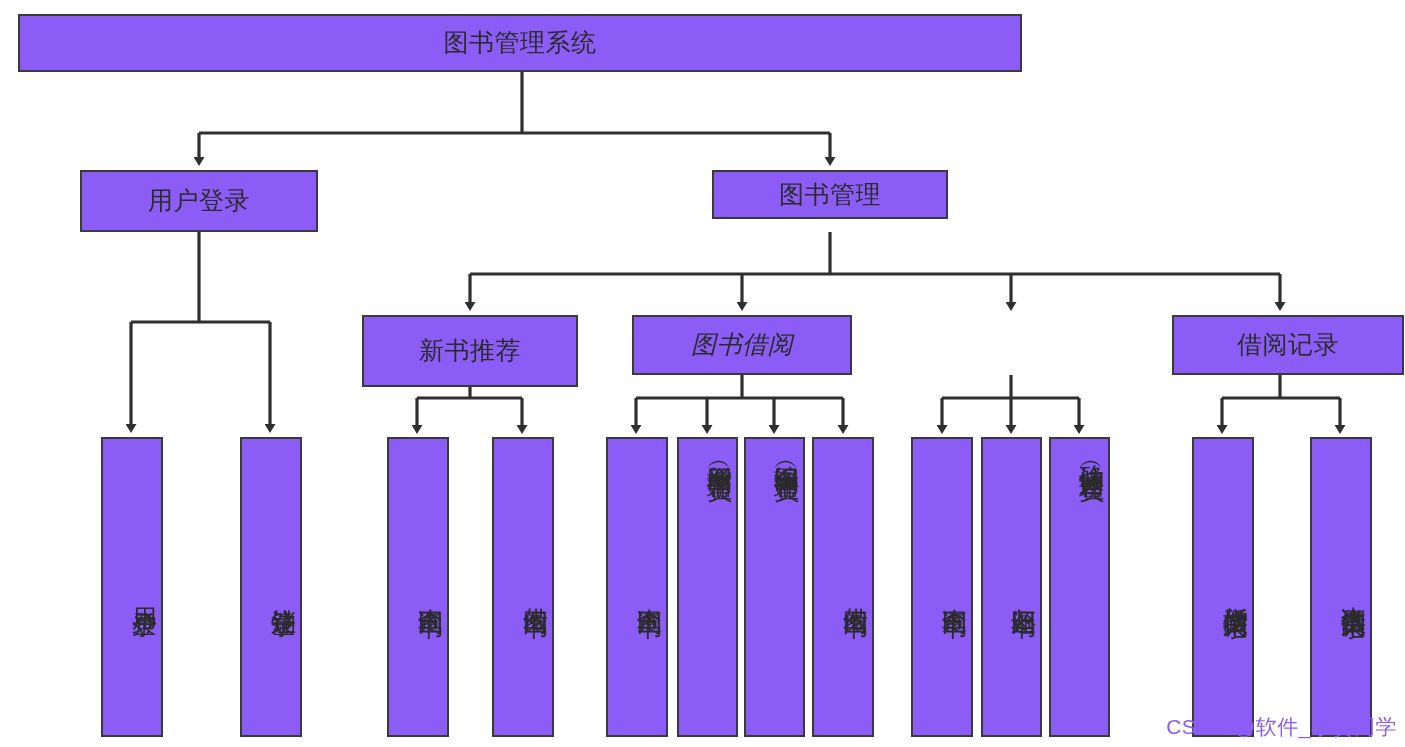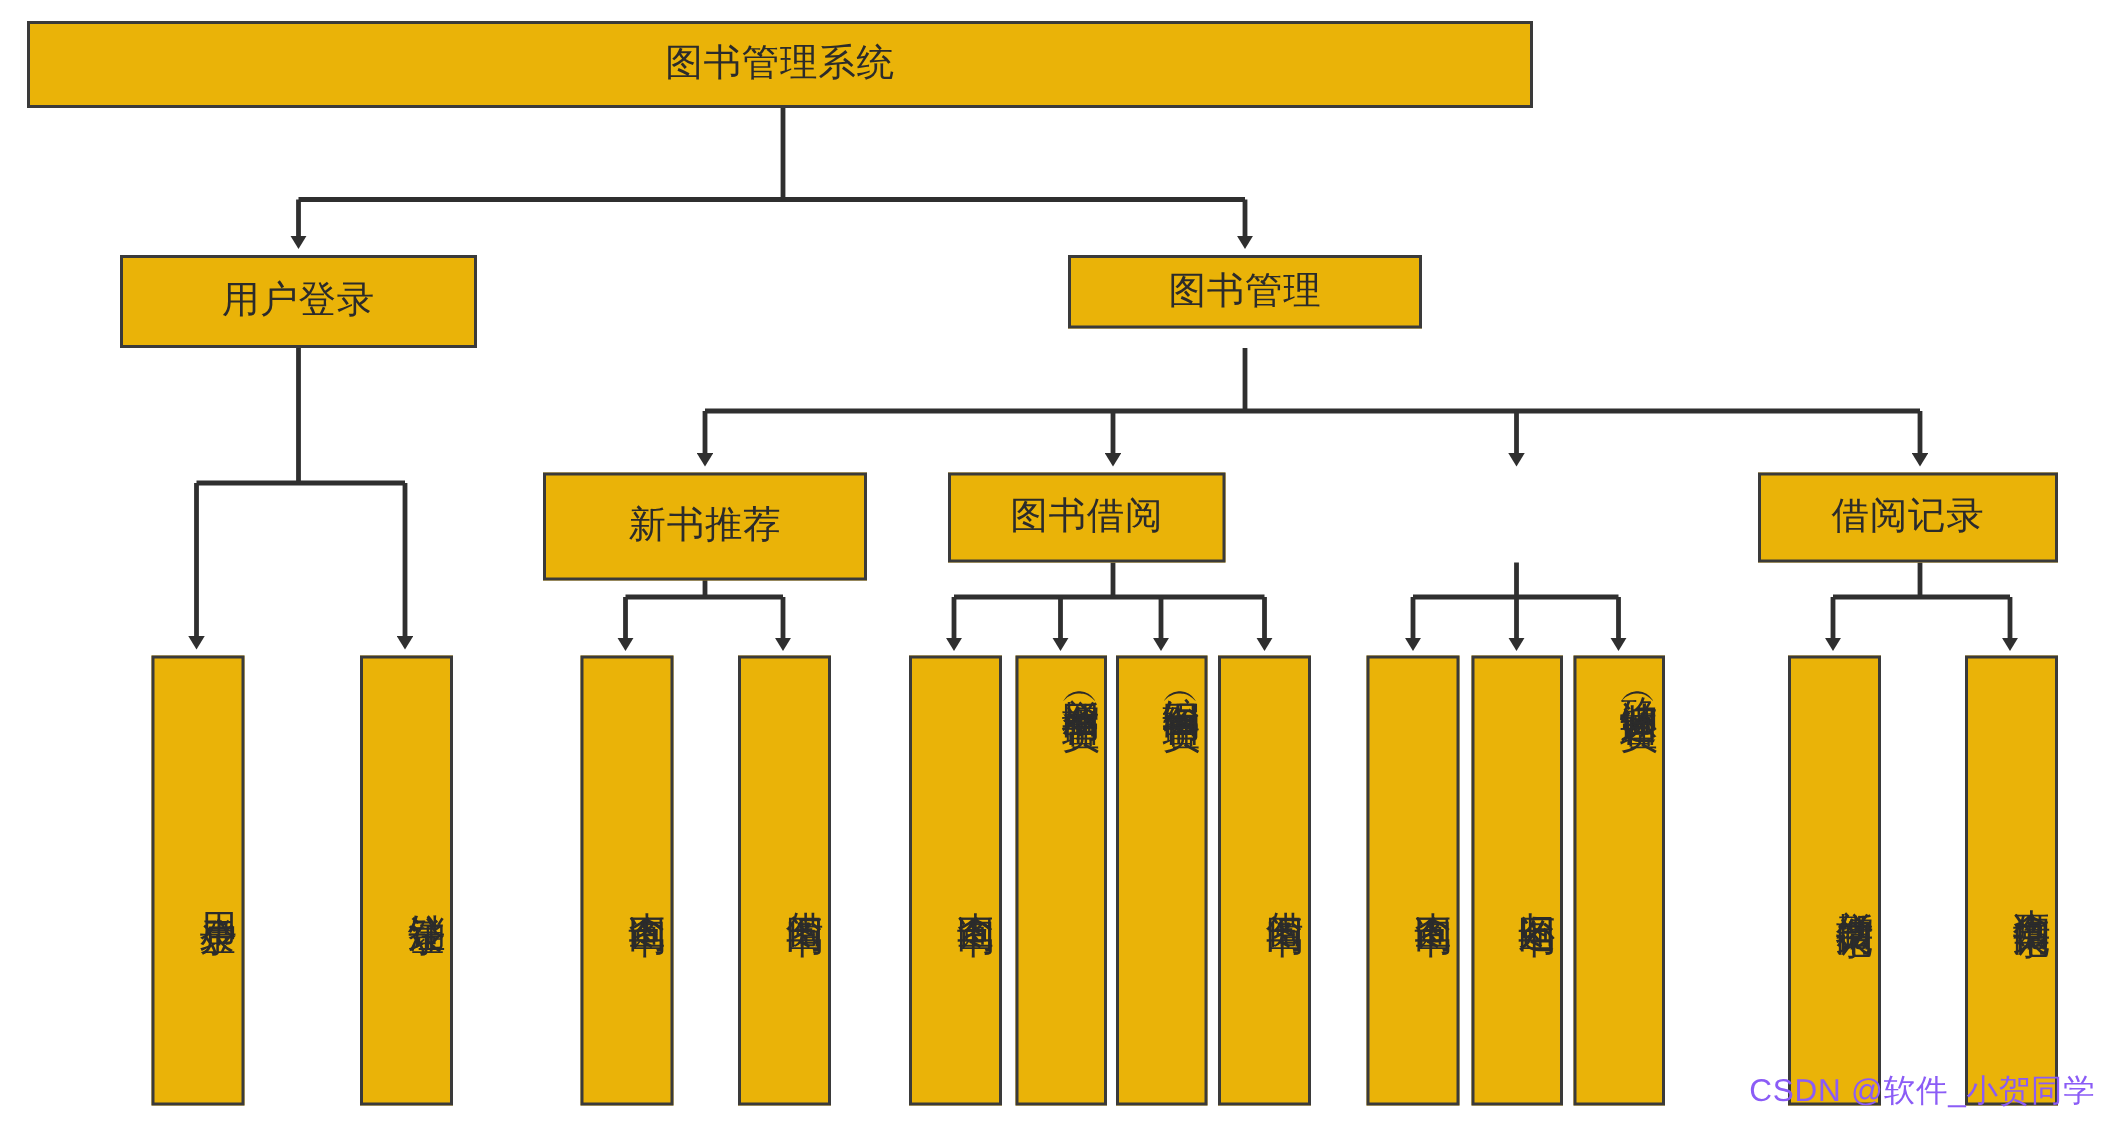--- a/index.html
+++ b/index.html
@@ -22,21 +22,21 @@
     left: 0;
     top: 0;
     width: 1405px;
     height: 747px;
     pointer-events: none;
   }
   .node {
     position: absolute;
     box-sizing: border-box;
     border: 2.5px solid #3a3a3a;
-    background: #eab308;
+    background: #8b5cf6;
     display: flex;
     align-items: center;
     justify-content: center;
     color: #2b2b2b;
     z-index: 2;
   }
   .node-h {
     font-size: 25px;
     line-height: 1.1;
     letter-spacing: 0.5px;
@@ -140,24 +140,24 @@
   <div class="node node-h" style="left:80px; top:170px; width:238px; height:62px;">
     <span>用户登录</span>
   </div>
   <div class="node node-h" style="left:712px; top:170px; width:236px; height:49px;">
     <span>图书管理</span>
   </div>
 
   <div class="node node-h" style="left:362px; top:315px; width:216px; height:72px;">
     <span>新书推荐</span>
   </div>
-  <div class="node node-h" style="left:632px; top:315px; width:185px; height:60px;">
+  <div class="node node-h" style="left:632px; top:315px; width:220px; height:60px;font-style:italic;">
     <span>图书借阅</span>
   </div>
-  <div class="node node-h" style="left:1172px; top:315px; width:200px; height:60px;">
+  <div class="node node-h" style="left:1172px; top:315px; width:232px; height:60px;">
     <span>借阅记录</span>
   </div>
 
   <div class="node node-v" style="left:101px; top:437px; width:62px; height:300px;">
     <span class="vtext">用户登录</span>
   </div>
   <div class="node node-v" style="left:240px; top:437px; width:62px; height:300px;">
     <span class="vtext">注销登录</span>
   </div>
 

